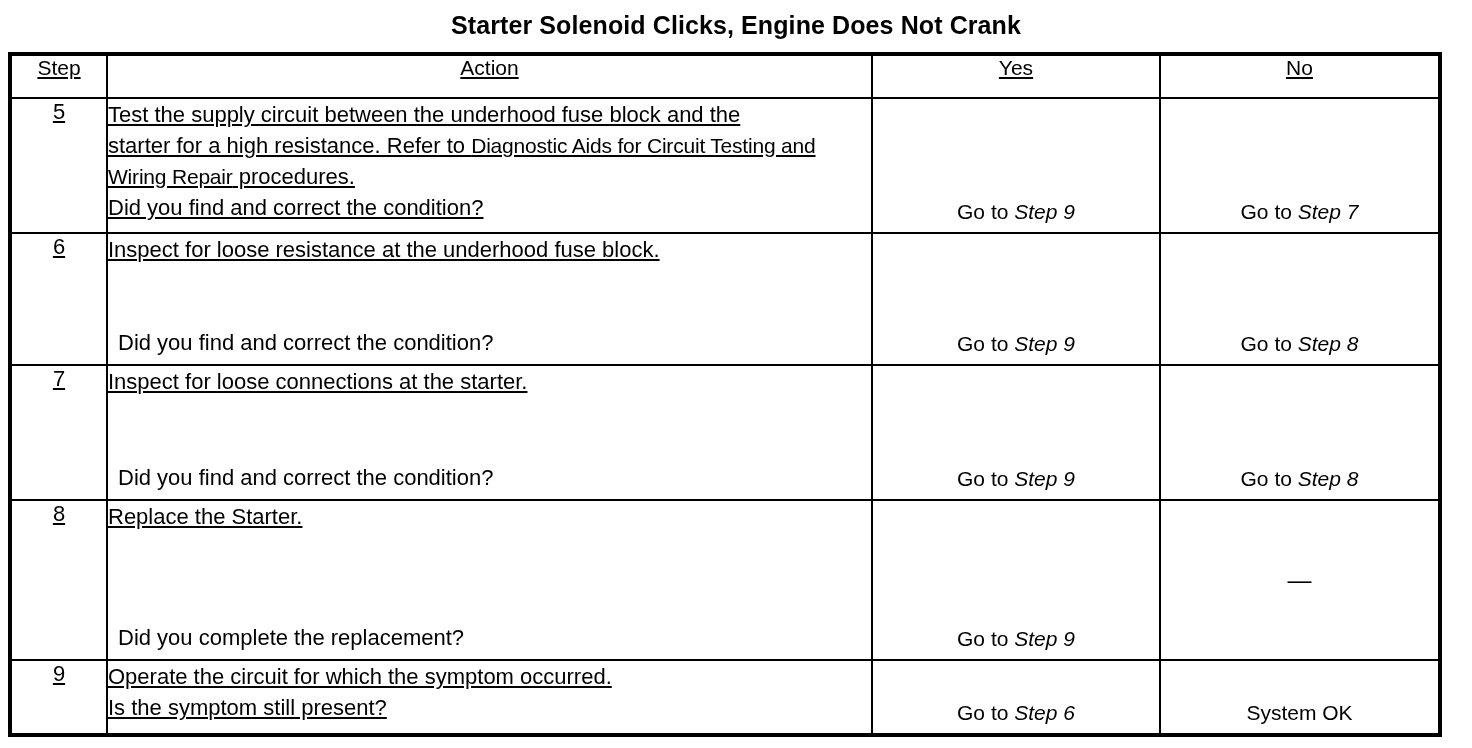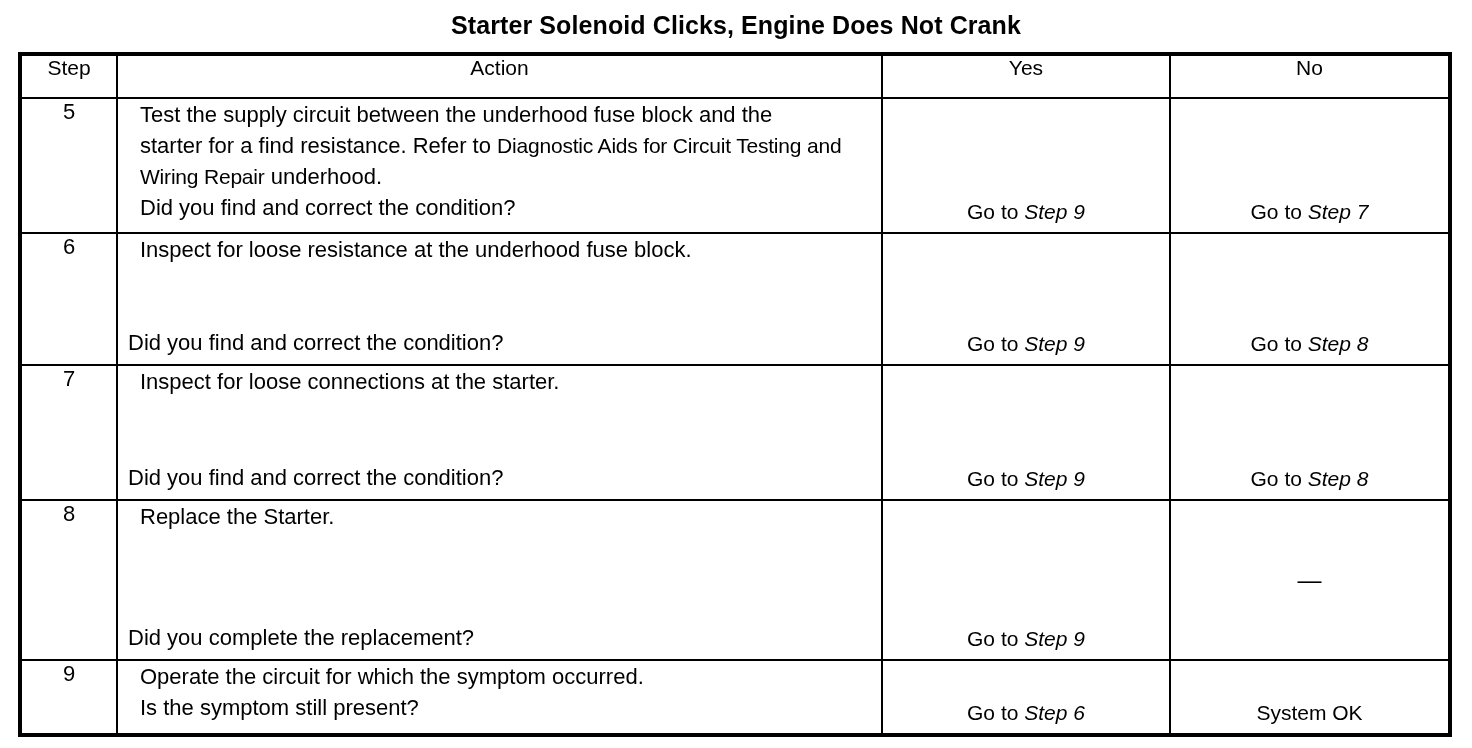--- a/index.html
+++ b/index.html
@@ -33,26 +33,27 @@
     font-size: 25px;
     font-weight: bold;
     letter-spacing: 0.1px;
     line-height: 30px;
     white-space: nowrap;
   }
 
   
   .diag-table {
     position: absolute;
-    left: 18px;
+    left: 8px;
     top: 52px;
     width: 1430px;
     border-collapse: collapse;
     table-layout: fixed;
     border: 4px solid #000;
+    text-decoration: underline;
   }
   .diag-table td,
   .diag-table th {
     border: 2px solid #000;
     padding: 0;
     vertical-align: top;
     font-weight: normal;
   }
 
   
@@ -101,21 +102,21 @@
   }
   .ans-middle {
     position: absolute;
     left: 0;
     right: 0;
     top: 50%;
     transform: translateY(-50%);
     text-align: center;
     font-size: 24px;
   }
-  .action-line { display: block; padding-left: 22px; }
+  .action-line { display: block; }
   
   .q-bottom {
     position: absolute;
     left: 10px;
     right: 4px;
     bottom: 6px;
   }
 
   
   .xref {
@@ -150,21 +151,21 @@
       </tr>
     </thead>
 
     <tbody>
 
       <tr style="height:135px;">
         <td class="cell-step">5</td>
         <td class="cell-action">
           <span class="action-line">Test the supply circuit between the underhood fuse block and the</span>
           <span class="action-line">
-            <span>starter for a find resistance. Refer to </span><span class="xref">Diagnostic Aids for Circuit Testing and Wiring Repair</span><span> underhood.</span>
+            <span>starter for a high resistance. Refer to </span><span class="xref">Diagnostic Aids for Circuit Testing and Wiring Repair</span><span> procedures.</span>
           </span>
           <span class="action-line">Did you find and correct the condition?</span>
         </td>
         <td class="cell-yes">
           <span class="ans-bottom"><span>Go to </span><span class="step-ital">Step 9</span></span>
         </td>
         <td class="cell-no">
           <span class="ans-bottom"><span>Go to </span><span class="step-ital">Step 7</span></span>
         </td>
       </tr>

